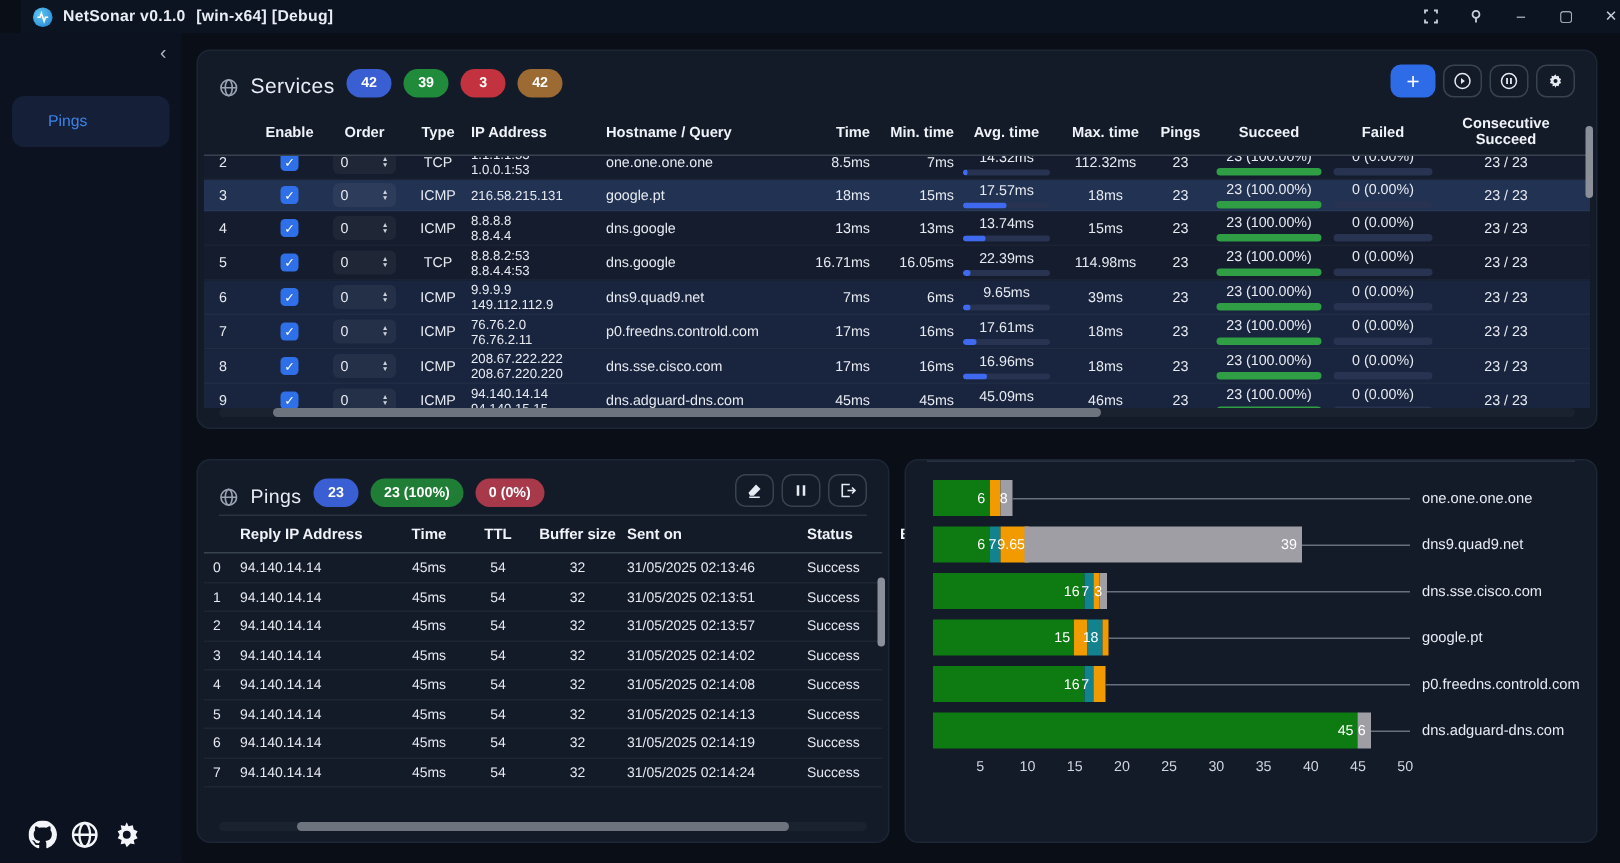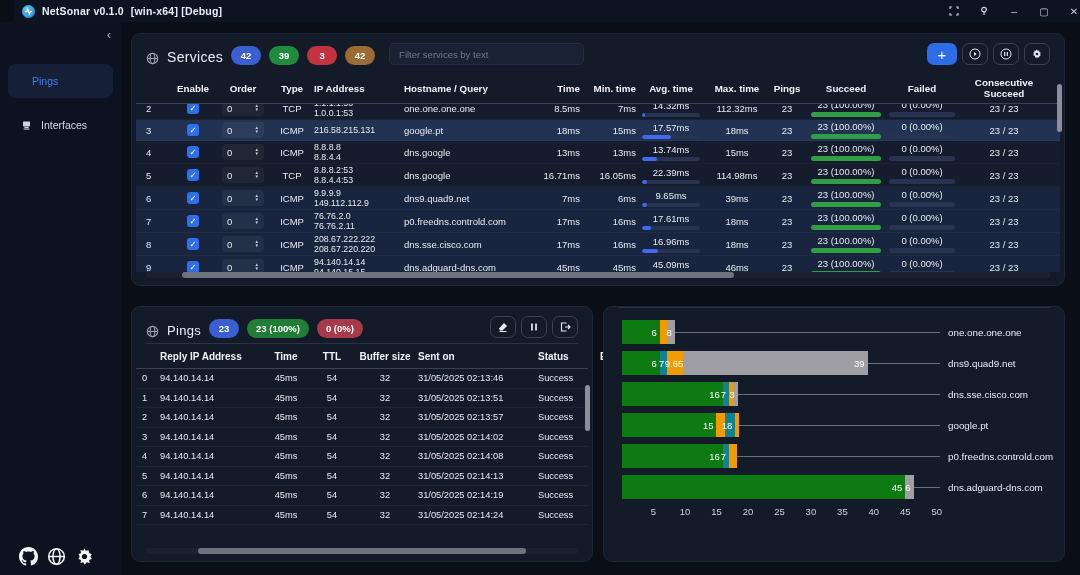--- a/index.html
+++ b/index.html
@@ -121,30 +121,20 @@
       <span class="tb-ic">✕</span>
     </div>
   </div>
 
   <div class="sidebar">
     <div class="collapse">‹</div>
     <div class="nav">
       <div class="nav-item active">
         <span>Pings</span>
       </div>
-      <div class="nav-item">
-        <span class="nav-ic">
-          <svg viewBox="0 0 11 11" fill="#cfd5df">
-              <rect x="2" y="1.5" width="7" height="5" rx="0.8"></rect>
-              <rect x="3.4" y="7" width="4.2" height="1.2"></rect>
-              <rect x="2.6" y="8.6" width="5.8" height="1"></rect>
-            </svg>
-        </span>
-        <span>Interfaces</span>
-      </div>
     </div>
     <div class="side-foot">
       <span class="foot-ic">
         <svg viewBox="0 0 16 16" fill="#f3f5f8">
             <path d="M8 0C3.58 0 0 3.58 0 8c0 3.54 2.29 6.53 5.47 7.59.4.07.55-.17.55-.38 0-.19-.01-.82-.01-1.49-2.01.37-2.53-.49-2.69-.94-.09-.23-.48-.94-.82-1.13-.28-.15-.68-.52-.01-.53.63-.01 1.08.58 1.23.82.72 1.21 1.87.87 2.33.66.07-.52.28-.87.51-1.07-1.78-.2-3.64-.89-3.64-3.95 0-.87.31-1.59.82-2.15-.08-.2-.36-1.02.08-2.12 0 0 .67-.21 2.2.82.64-.18 1.32-.27 2-.27s1.36.09 2 .27c1.53-1.04 2.2-.82 2.2-.82.44 1.1.16 1.92.08 2.12.51.56.82 1.27.82 2.15 0 3.07-1.87 3.75-3.65 3.95.29.25.54.73.54 1.48 0 1.07-.01 1.93-.01 2.2 0 .21.15.46.55.38A8.013 8.013 0 0 0 16 8c0-4.42-3.58-8-8-8z"></path>
           </svg>
       </span>
       <span class="foot-ic">
         <svg viewBox="0 0 16 16" fill="none" stroke="#f3f5f8" stroke-width="1.3">
             <circle cx="8" cy="8" r="6.6"></circle>
@@ -168,21 +158,20 @@
             <circle cx="7" cy="7" r="5.6"></circle>
             <ellipse cx="7" cy="7" rx="2.5" ry="5.6"></ellipse>
             <path d="M1.5 7h11"></path>
           </svg>
       </span>
       <span class="hd-title">Services</span>
       <span class="pill" style="background-color: rgb(58, 95, 210);">42</span>
       <span class="pill" style="background-color: rgb(31, 139, 59);">39</span>
       <span class="pill" style="background-color: rgb(194, 51, 63);">3</span>
       <span class="pill" style="background-color: rgb(156, 107, 51);">42</span>
-      <input class="filter-input" placeholder="Filter services by text" style="">
       <div style="margin-left:auto; display:flex; gap:5px;">
         <button class="btn-plus">+</button>
         <button class="btn-sq">
           <svg viewBox="0 0 12 12" fill="none" stroke="#e6eaf1">
               <circle cx="6" cy="6" r="5"></circle>
               <path d="M5 4l2.6 2L5 8z" fill="#e6eaf1" stroke="none"></path>
             </svg>
         </button>
         <button class="btn-sq">
           <svg viewBox="0 0 12 12" fill="none" stroke="#e6eaf1">

